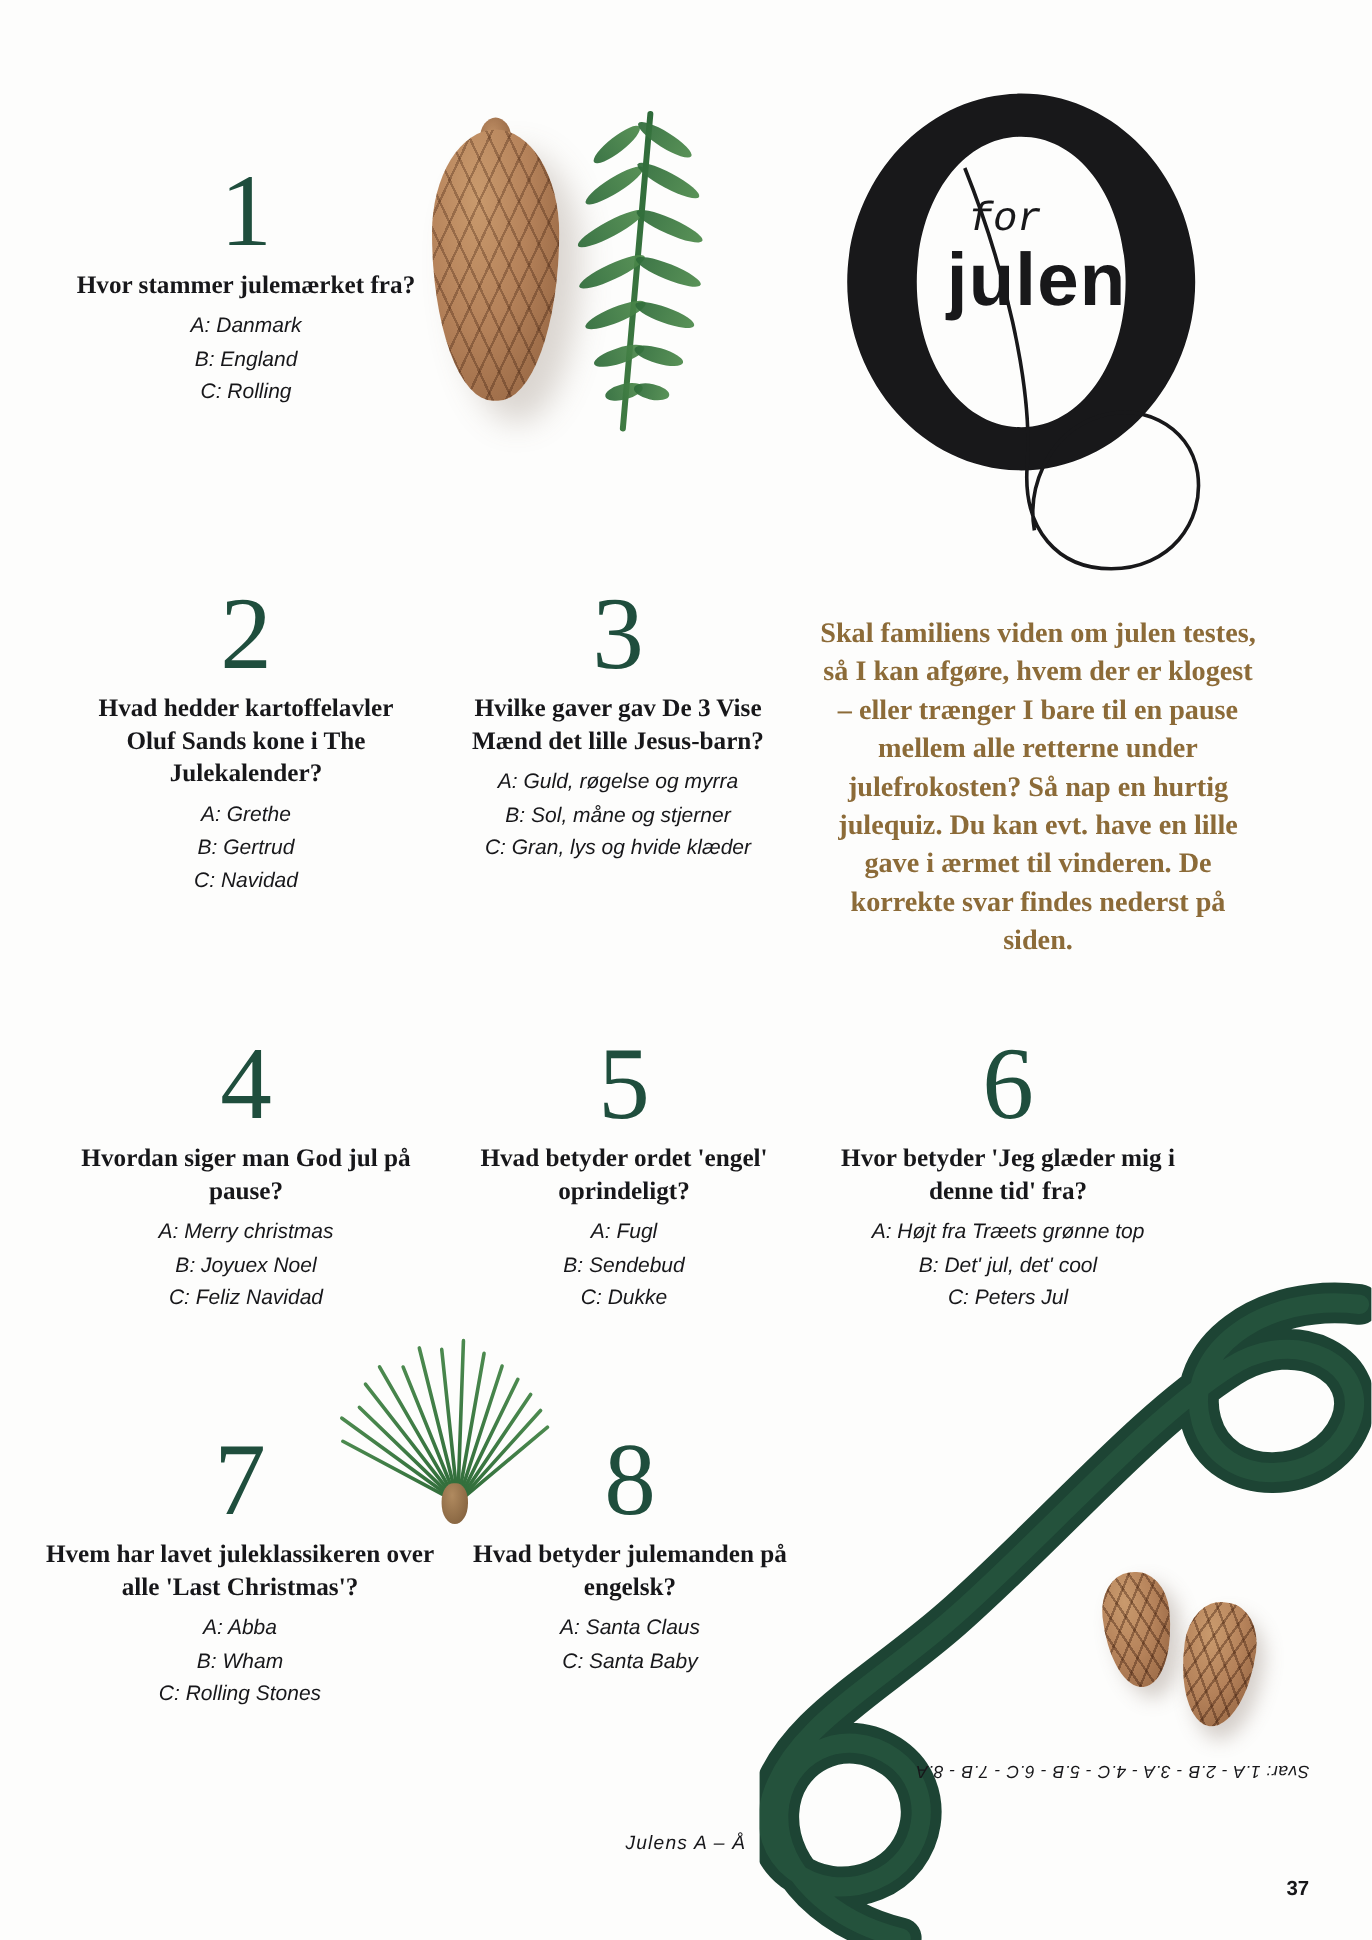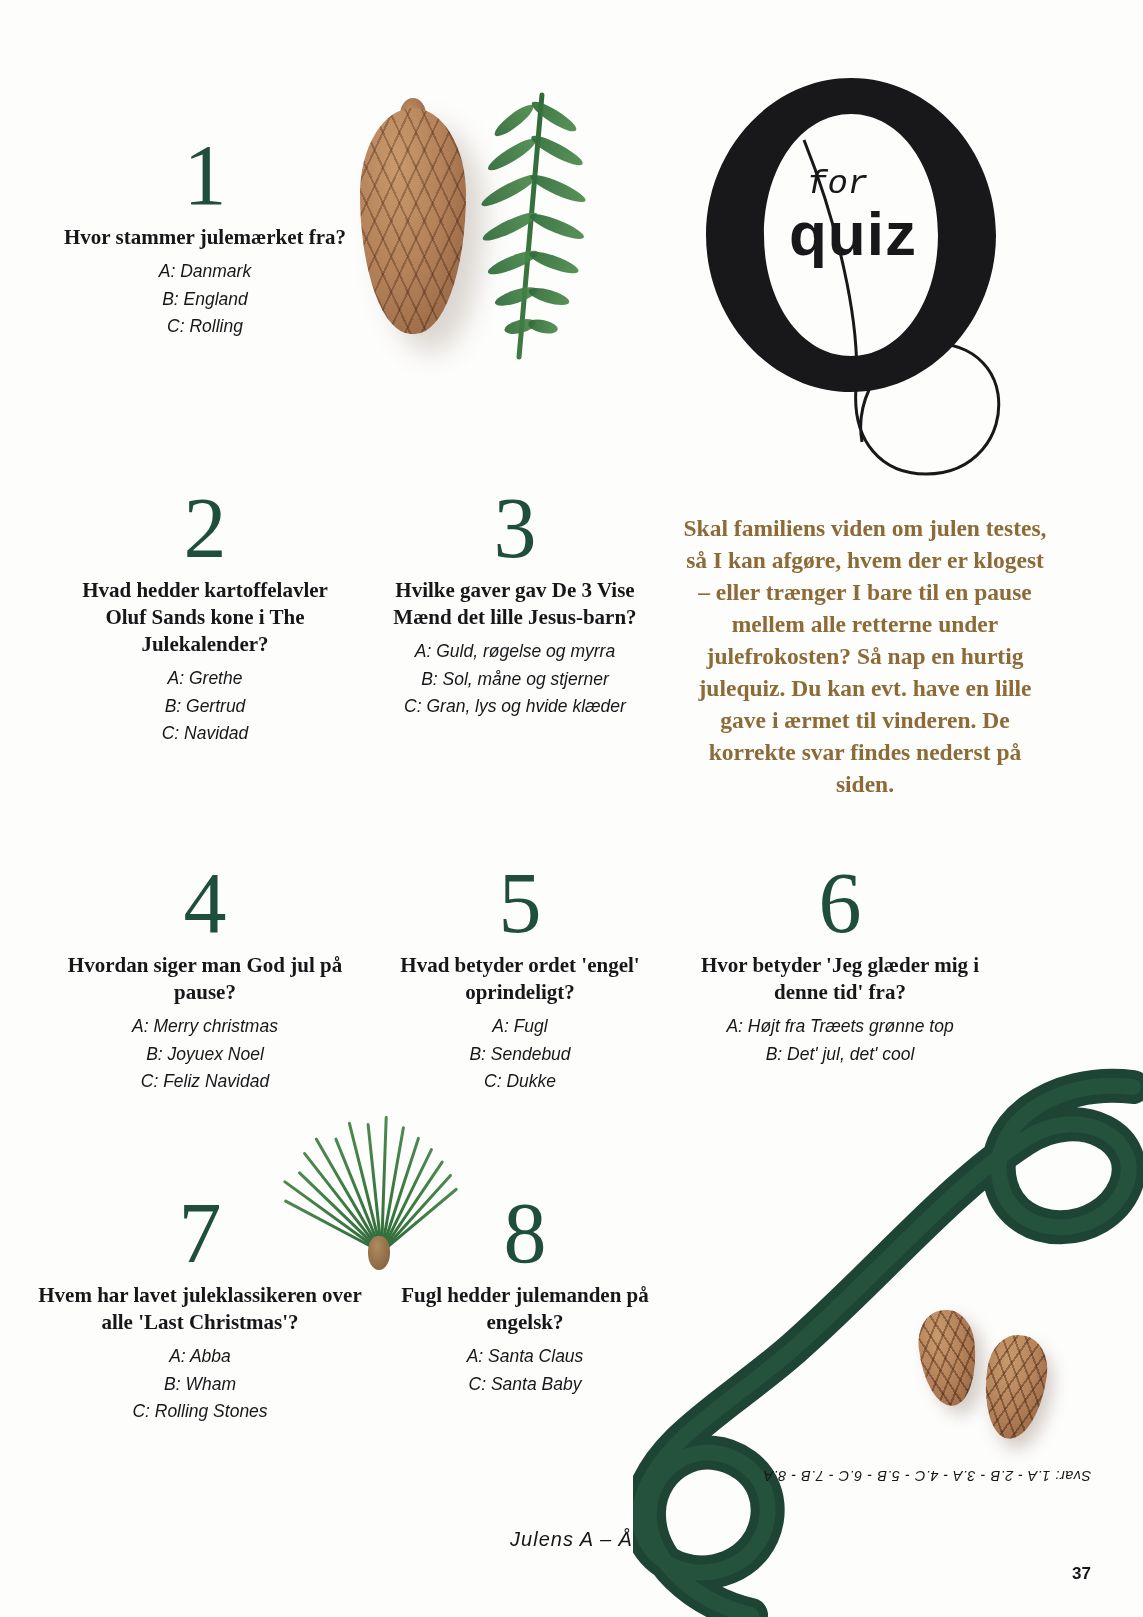--- a/index.html
+++ b/index.html
@@ -226,21 +226,21 @@
 
   
   .footer-title {
     position: absolute;
     left: 0;
     top: 1528px;
     width: 1143px;
     text-align: center;
     font-family: "Liberation Sans", sans-serif;
     font-style: italic;
-    font-size: 20px;
+    font-size: 16px;
     letter-spacing: 1px;
     color: #17171a;
   }
   .page-number {
     position: absolute;
     right: 52px;
     top: 1527px;
     font-family: "Liberation Sans", sans-serif;
     font-weight: bold;
     font-size: 17px;
@@ -288,21 +288,21 @@
     <div class="frond" style="left:58px;  top:228px; transform:rotate(12deg);  width:30px;"></div>
   </div>
 
   <div class="q-logo">
     <svg width="330" height="420" viewBox="0 0 330 420" xmlns="http://www.w3.org/2000/svg" aria-hidden="true">
       <path d="M165 8 C 85 8, 20 80, 20 165 C 20 250, 85 322, 165 322 C 245 322, 310 250, 310 165 C 310 80, 245 8, 165 8 Z
                M165 44 C 215 44, 252 98, 252 165 C 252 232, 215 286, 165 286 C 115 286, 78 232, 78 165 C 78 98, 115 44, 165 44 Z" fill="#18181a"></path>
       <path d="M118 70 C 150 150, 175 250, 170 318 C 166 372, 196 404, 240 404 C 288 404, 318 366, 312 324 C 306 284, 262 262, 222 280 C 186 296, 170 338, 176 372" fill="none" stroke="#18181a" stroke-width="3"></path>
     </svg>
     <div class="q-for">for</div>
-    <div class="q-quiz">quiz</div>
+    <div class="q-quiz">julen</div>
   </div>
 
   <div class="intro">Skal familiens viden om julen testes, så I kan afgøre, hvem der er klogest – eller trænger I bare til en pause mellem alle retterne under julefrokosten? Så nap en hurtig julequiz. Du kan evt. have en lille gave i ærmet til vinderen. De korrekte svar findes nederst på siden.</div>
 
   <div class="quiz" id="q1">
     <div class="num">1</div>
     <div class="qtext">Hvor stammer julemærket fra?</div>
     <div class="ans">A: Danmark</div>
     <div class="ans">B: England</div>
     <div class="ans">C: Rolling</div>
@@ -338,20 +338,21 @@
     <div class="ans">A: Fugl</div>
     <div class="ans">B: Sendebud</div>
     <div class="ans">C: Dukke</div>
   </div>
 
   <div class="quiz" id="q6">
     <div class="num">6</div>
     <div class="qtext">Hvor betyder 'Jeg glæder mig i denne tid' fra?</div>
     <div class="ans">A: Højt fra Træets grønne top</div>
     <div class="ans">B: Det' jul, det' cool</div>
+    <div class="ans">C: Peters Jul</div>
   </div>
 
   <div class="pineneedles">
     <div class="needle" style="transform:rotate(-62deg) scaleY(1.0);"></div>
     <div class="needle" style="transform:rotate(-54deg) scaleY(1.1);"></div>
     <div class="needle" style="transform:rotate(-46deg) scaleY(1.05);"></div>
     <div class="needle" style="transform:rotate(-38deg) scaleY(1.15);"></div>
     <div class="needle" style="transform:rotate(-30deg) scaleY(1.2);"></div>
     <div class="needle" style="transform:rotate(-22deg) scaleY(1.12);"></div>
     <div class="needle" style="transform:rotate(-14deg) scaleY(1.22);"></div>
@@ -369,21 +370,21 @@
   <div class="quiz" id="q7">
     <div class="num">7</div>
     <div class="qtext">Hvem har lavet juleklassikeren over alle 'Last Christmas'?</div>
     <div class="ans">A: Abba</div>
     <div class="ans">B: Wham</div>
     <div class="ans">C: Rolling Stones</div>
   </div>
 
   <div class="quiz" id="q8">
     <div class="num">8</div>
-    <div class="qtext">Fugl hedder julemanden på engelsk?</div>
+    <div class="qtext">Hvad betyder julemanden på engelsk?</div>
     <div class="ans">A: Santa Claus</div>
     <div class="ans">C: Santa Baby</div>
   </div>
 
   <div class="ribbon-wrap">
     <svg width="520" height="560" viewBox="0 0 520 560" xmlns="http://www.w3.org/2000/svg" aria-hidden="true">
       <path d="M500 20 C 420 10, 352 60, 368 118 C 384 176, 470 172, 492 120 C 512 72, 448 36, 392 72
                C 320 118, 246 206, 160 282 C 96 338, 28 372, 10 430 C -6 482, 46 520, 96 500
                C 140 482, 148 424, 112 398 C 70 368, 18 396, 16 444 C 14 492, 60 534, 118 548" fill="none" stroke="#1d4434" stroke-width="34" stroke-linecap="round"></path>
       <path d="M500 20 C 420 10, 352 60, 368 118 C 384 176, 470 172, 492 120 C 512 72, 448 36, 392 72

